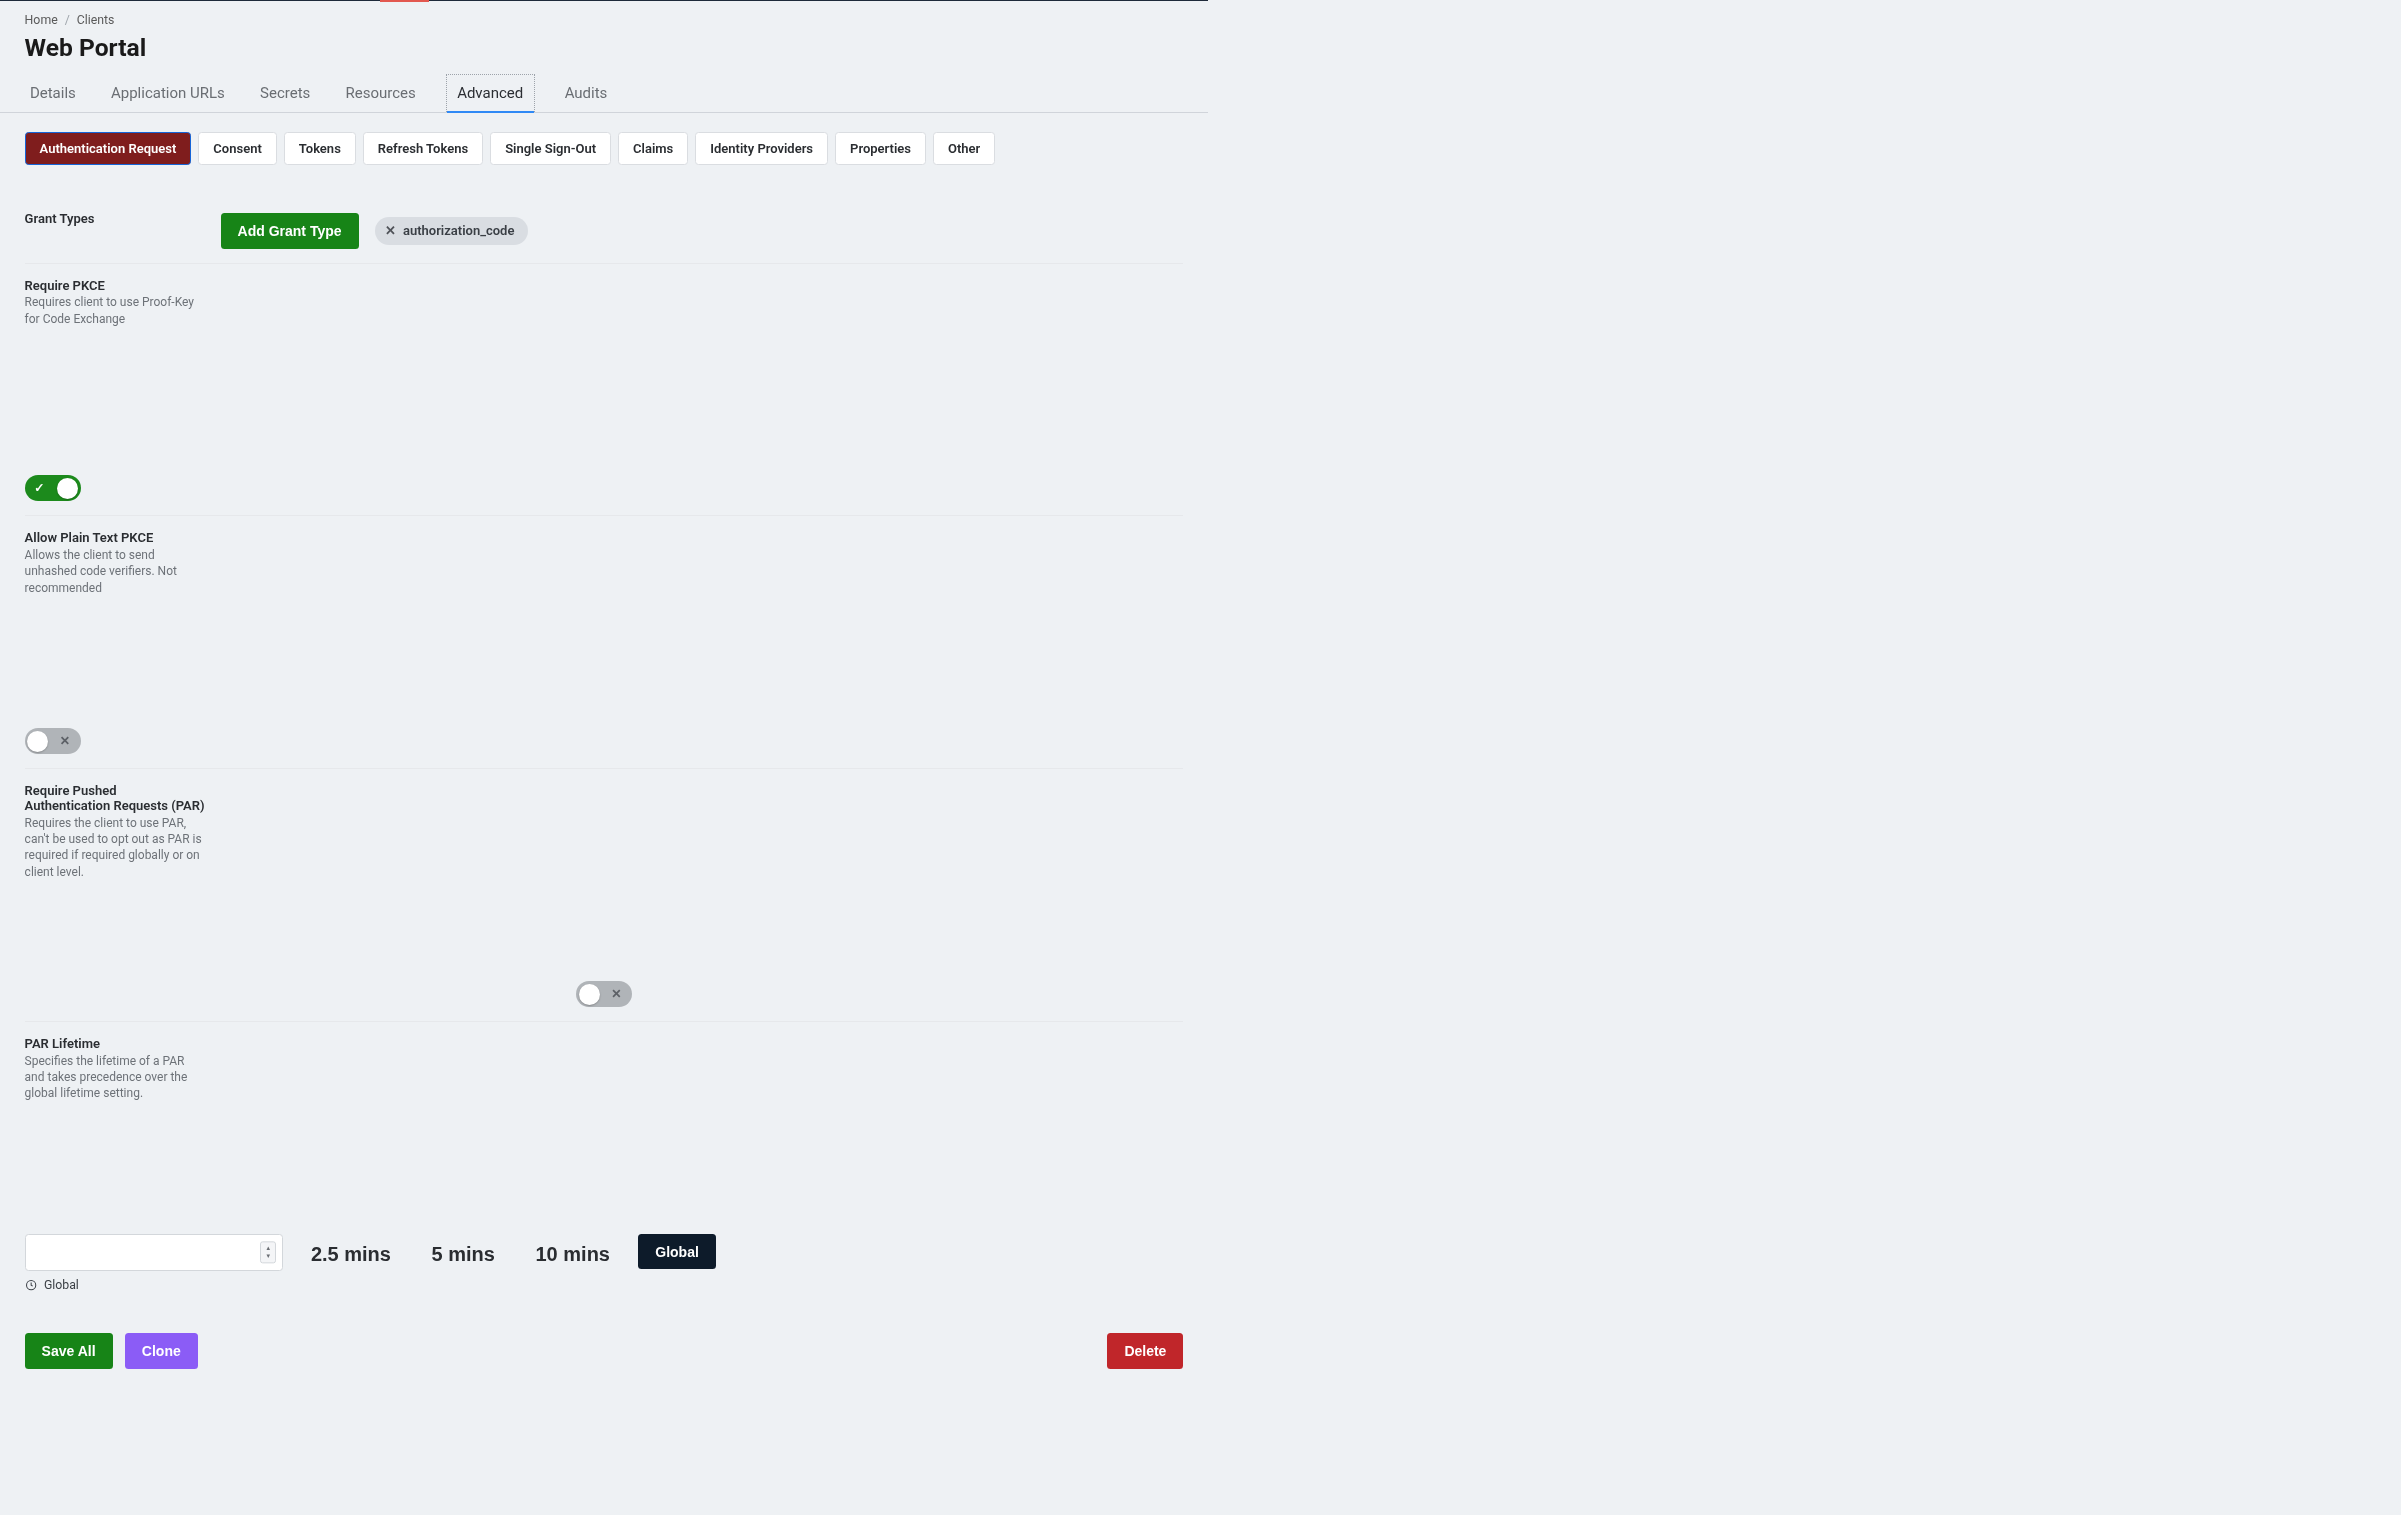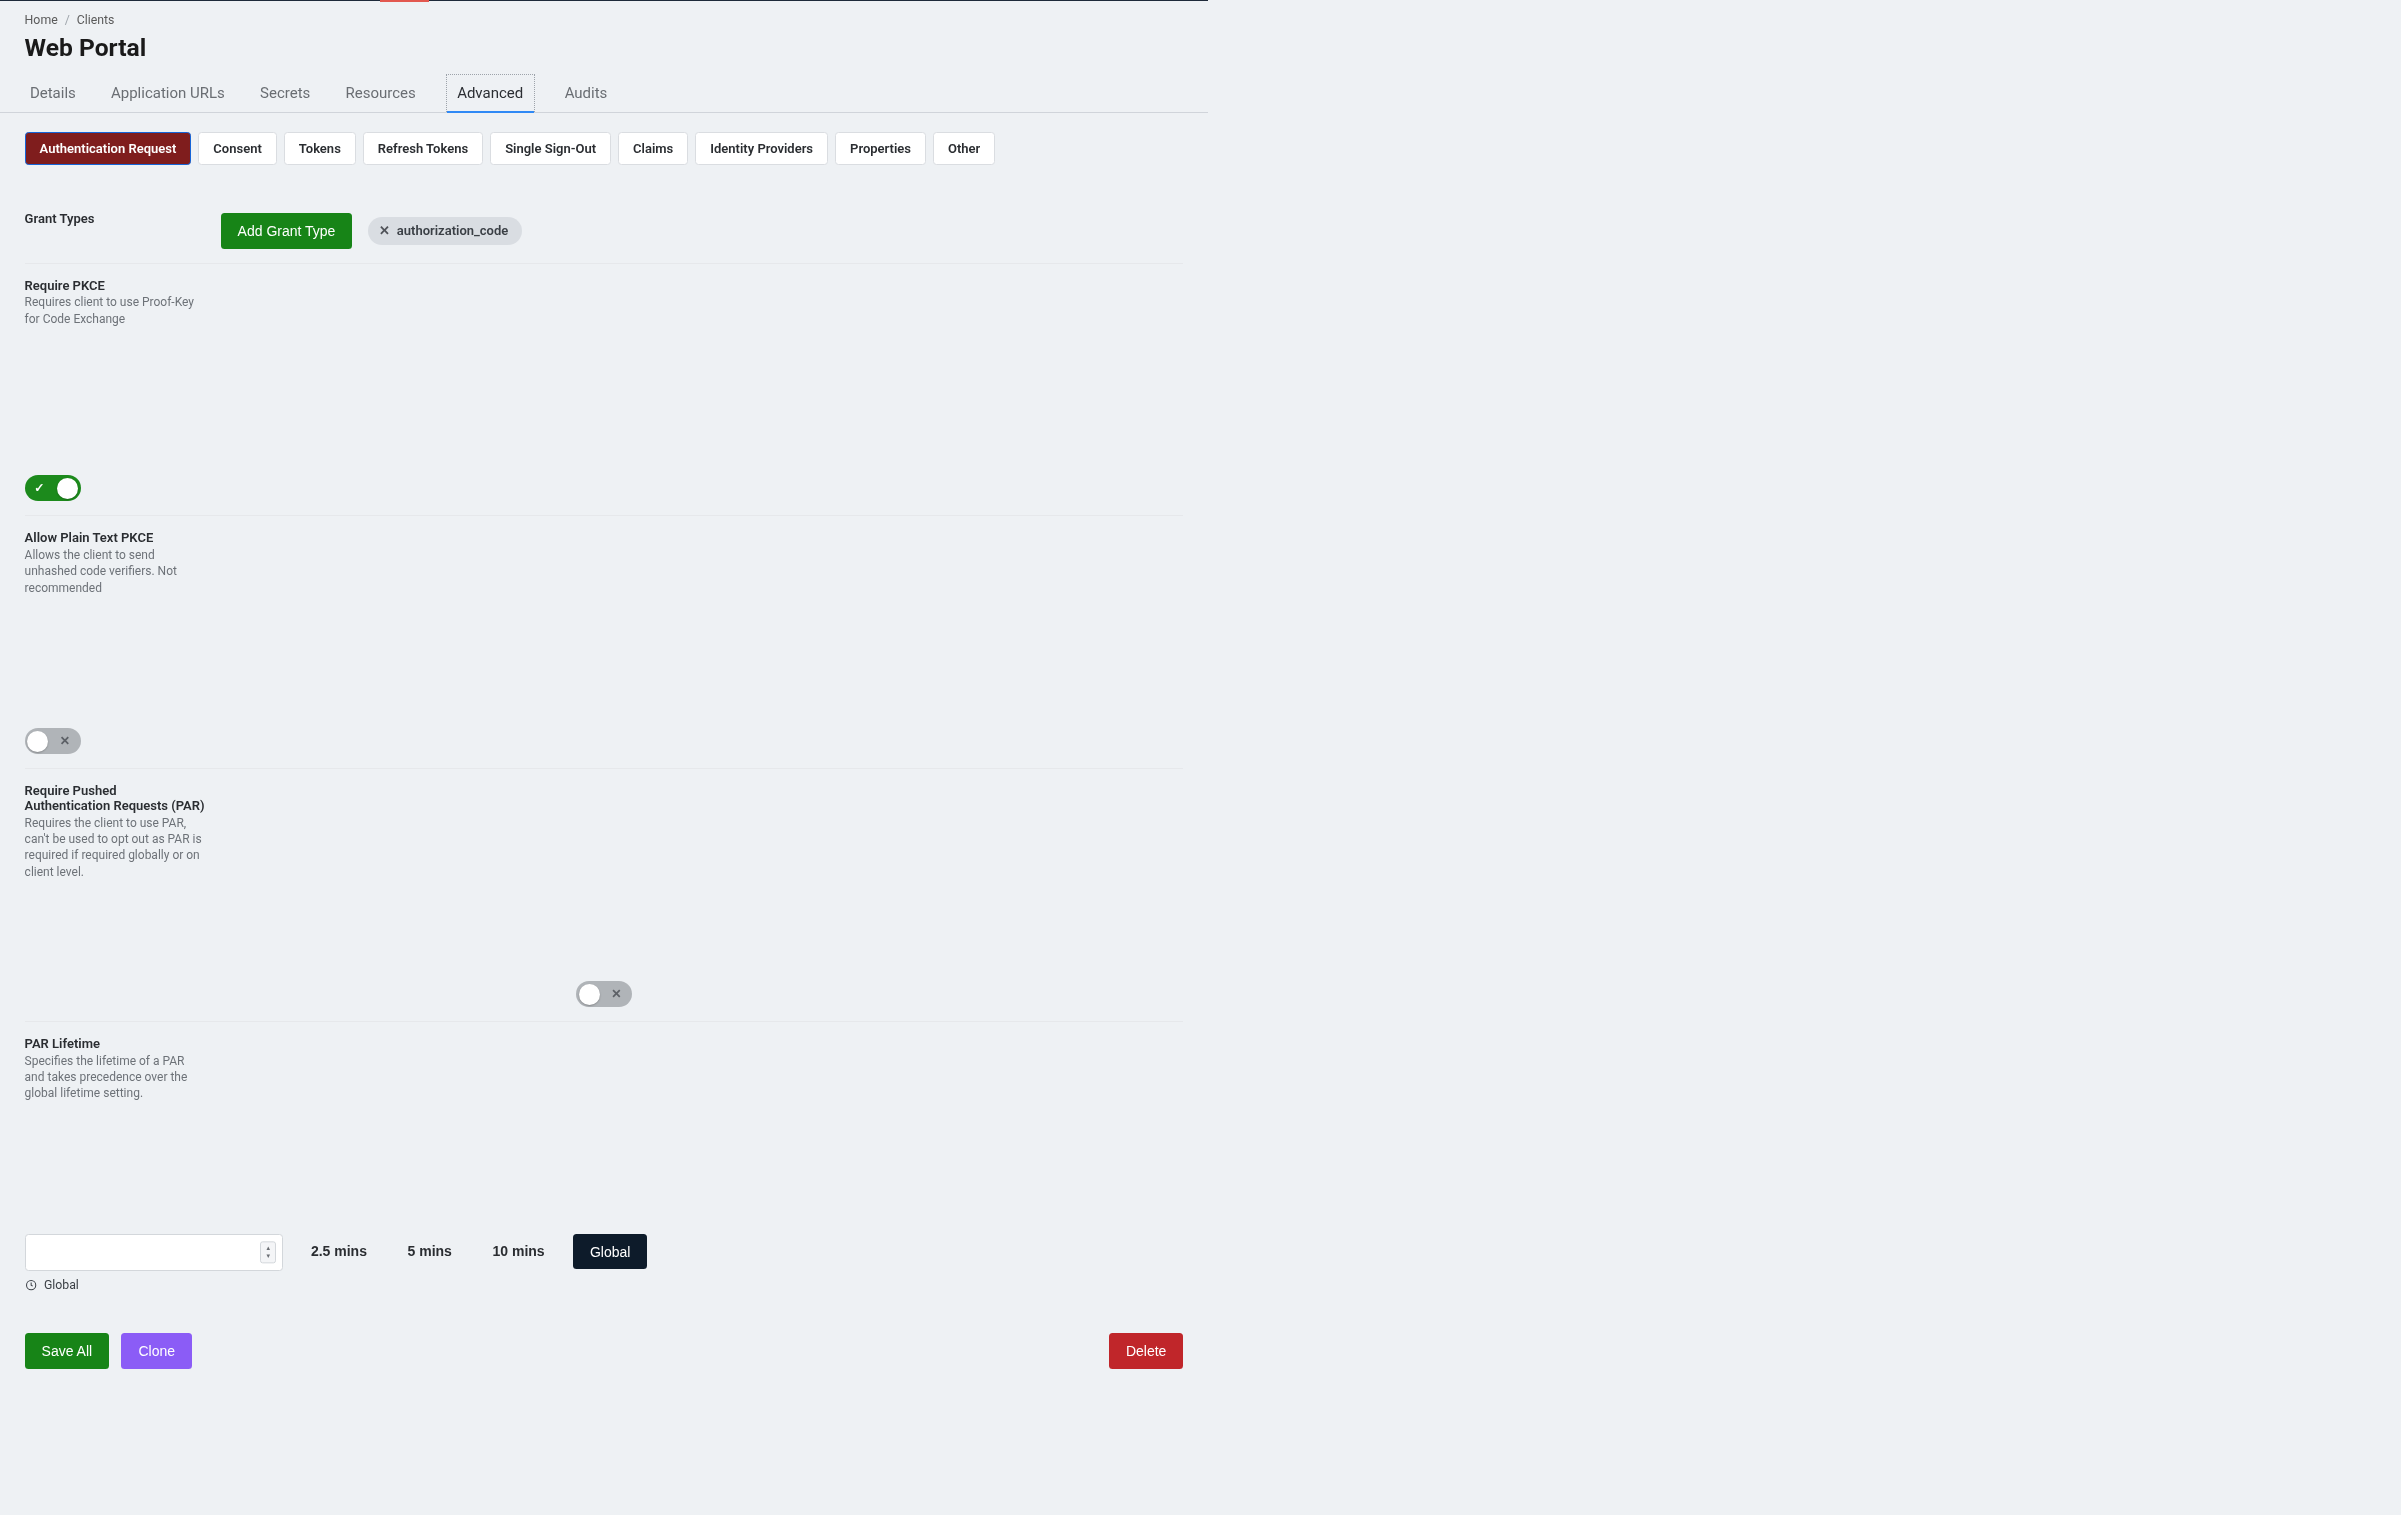--- a/index.html
+++ b/index.html
@@ -169,21 +169,21 @@
   }
 
   
   .btn {
     display: inline-flex;
     align-items: center;
     justify-content: center;
     border-radius: 3.5px;
     padding: 8.8px 16px;
     font-size: 14px;
-    font-weight: 400;
+    font-weight: 700;
     border: 0.9px solid transparent;
     cursor: pointer;
   }
   .btn.green { background: #178417; color: #fff; }
   .btn.navy { background: #0d1b2a; color: #fff; }
   .btn.red { background: #c0262a; color: #ffffff; }
   .btn.gray { background: #8b5cf6; color: #ffffff; }
 
   
   .chip {
@@ -280,21 +280,21 @@
     color: #3a3f45;
     margin-top: 7px;
   }
   .helper svg { width: 12.3px; height: 12.3px; }
 
   
   .preset {
     background: transparent;
     border: none;
     padding: 8.8px 12.3px;
-    font-size: 14px;
+    font-size: 20px;
     font-weight: 600;
     color: #2a2d31;
     cursor: pointer;
   }
 
   
   .footer {
     position: absolute;
     left: 0;
     right: 0;

